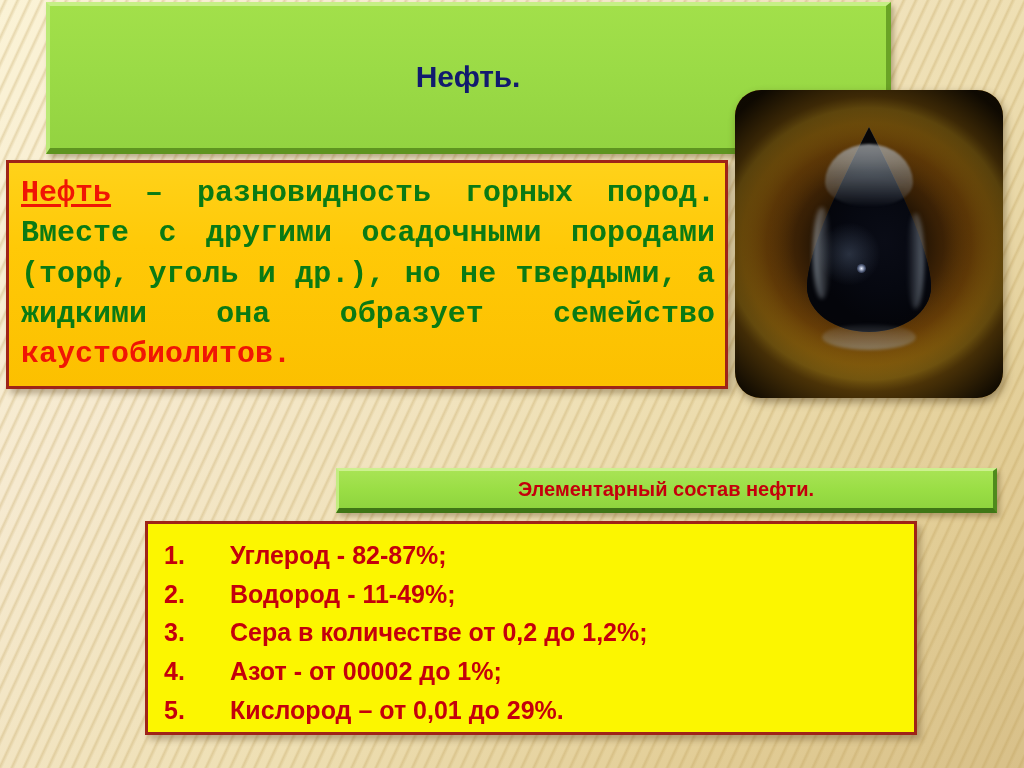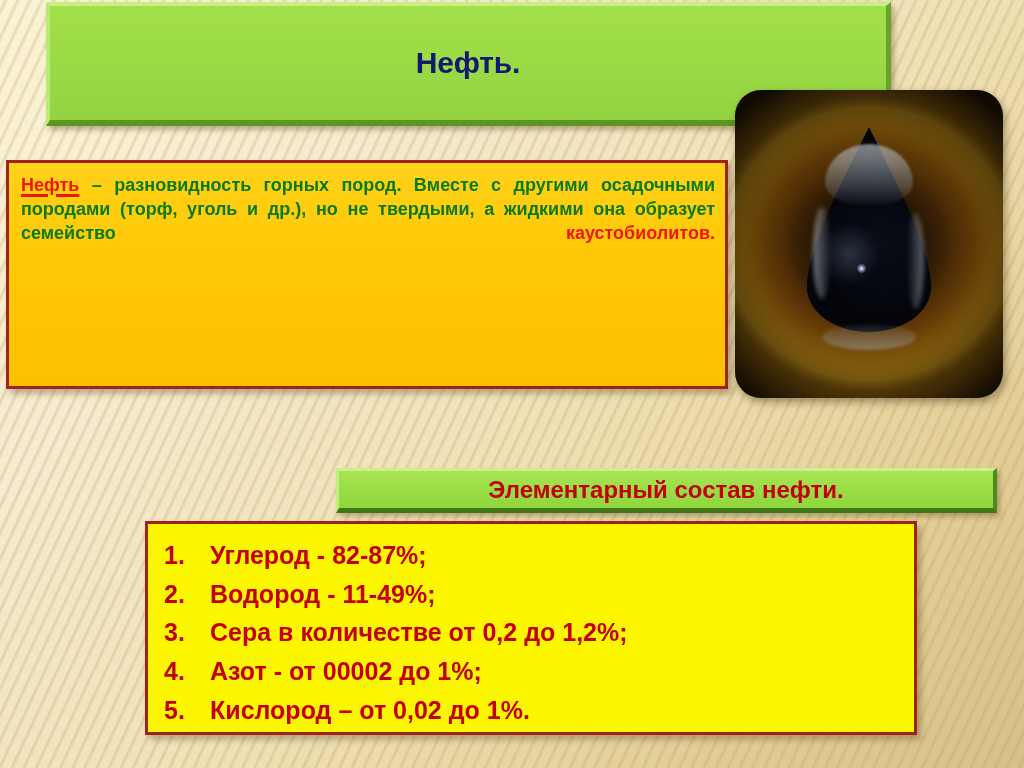--- a/index.html
+++ b/index.html
@@ -35,21 +35,21 @@
   }
 
   
   .panel { position: absolute; box-sizing: border-box; }
 
   
   #title-panel {
     left: 46px;
     top: 2px;
     width: 845px;
-    height: 124px;
+    height: 152px;
     background: linear-gradient(180deg, #a2e04a 0%, #9bdb46 45%, #93d341 100%);
     border-top: 4px solid #c6ef86;
     border-left: 4px solid #bbe977;
     border-right: 5px solid #6aa326;
     border-bottom: 6px solid #5e9420;
     box-shadow: 3px 4px 5px rgba(80,60,20,0.35);
     display: flex;
     align-items: center;
     justify-content: center;
   }
@@ -172,25 +172,25 @@
     width: 722px;
     height: 229px;
     background: linear-gradient(180deg, #ffd21a 0%, #ffc907 38%, #fcc000 100%);
     border: 3px solid #9e2418;
     box-shadow: 4px 5px 6px rgba(70,50,15,0.32);
     padding: 10px 10px 8px 12px;
   }
   #definition-panel .def-text {
     color: #0a7a14;
     font-weight: bold;
-    font-size: 18px;
+    font-size: 30px;
     line-height: 1.345;
     text-align: justify;
     text-align-last: justify;
-    font-family: Liberation Sans, sans-serif;
+    font-family: Liberation Mono, monospace;
   }
   #definition-panel .def-text .kw-red {
     color: #f01505;
     text-decoration: underline;
     text-decoration-color: #f01505;
     text-underline-offset: 3px;
     text-decoration-thickness: 3px;
   }
   #definition-panel .def-text .kw-red2 {
     color: #f01505;
@@ -209,21 +209,21 @@
     border-right: 4px solid #4f8a1d;
     border-bottom: 5px solid #3f7616;
     box-shadow: 3px 4px 5px rgba(80,60,20,0.32);
     display: flex;
     align-items: center;
     justify-content: center;
   }
   #subheading-panel .sub-text {
     color: #c4000c;
     font-weight: bold;
-    font-size: 24px;
+    font-size: 20px;
     white-space: nowrap;
     font-family: "Liberation Sans", sans-serif;
   }
 
   
   #composition-panel {
     left: 145px;
     top: 521px;
     width: 772px;
     height: 214px;
@@ -244,21 +244,21 @@
     font-weight: bold;
     font-size: 25px;
     line-height: 1.545;
     font-family: "Liberation Sans", sans-serif;
     white-space: nowrap;
   }
   #composition-panel li .num {
     width: 46px;
     flex: 0 0 46px;
   }
-  #composition-panel li .txt { flex: 1 1 auto; }
+  #composition-panel li .txt { flex: 1 1 auto; margin-left: 20px; }
 </style>
 </head>
 <body>
 
 <div id="slide">
 
   <div class="panel" id="title-panel">
     <div class="title-lines">
       <div>Нефть.</div>
     </div>
@@ -300,18 +300,18 @@
       <li>
         <span class="num">3.</span>
         <span class="txt">Сера в количестве от 0,2 до 1,2%;</span>
       </li>
       <li>
         <span class="num">4.</span>
         <span class="txt">Азот  - от 00002 до 1%;</span>
       </li>
       <li>
         <span class="num">5.</span>
-        <span class="txt">Кислород – от 0,02 до 1%.</span>
+        <span class="txt">Кислород – от 0,01 до 29%.</span>
       </li>
     </ol>
   </div>
 
 </div>
 
 </body></html>

